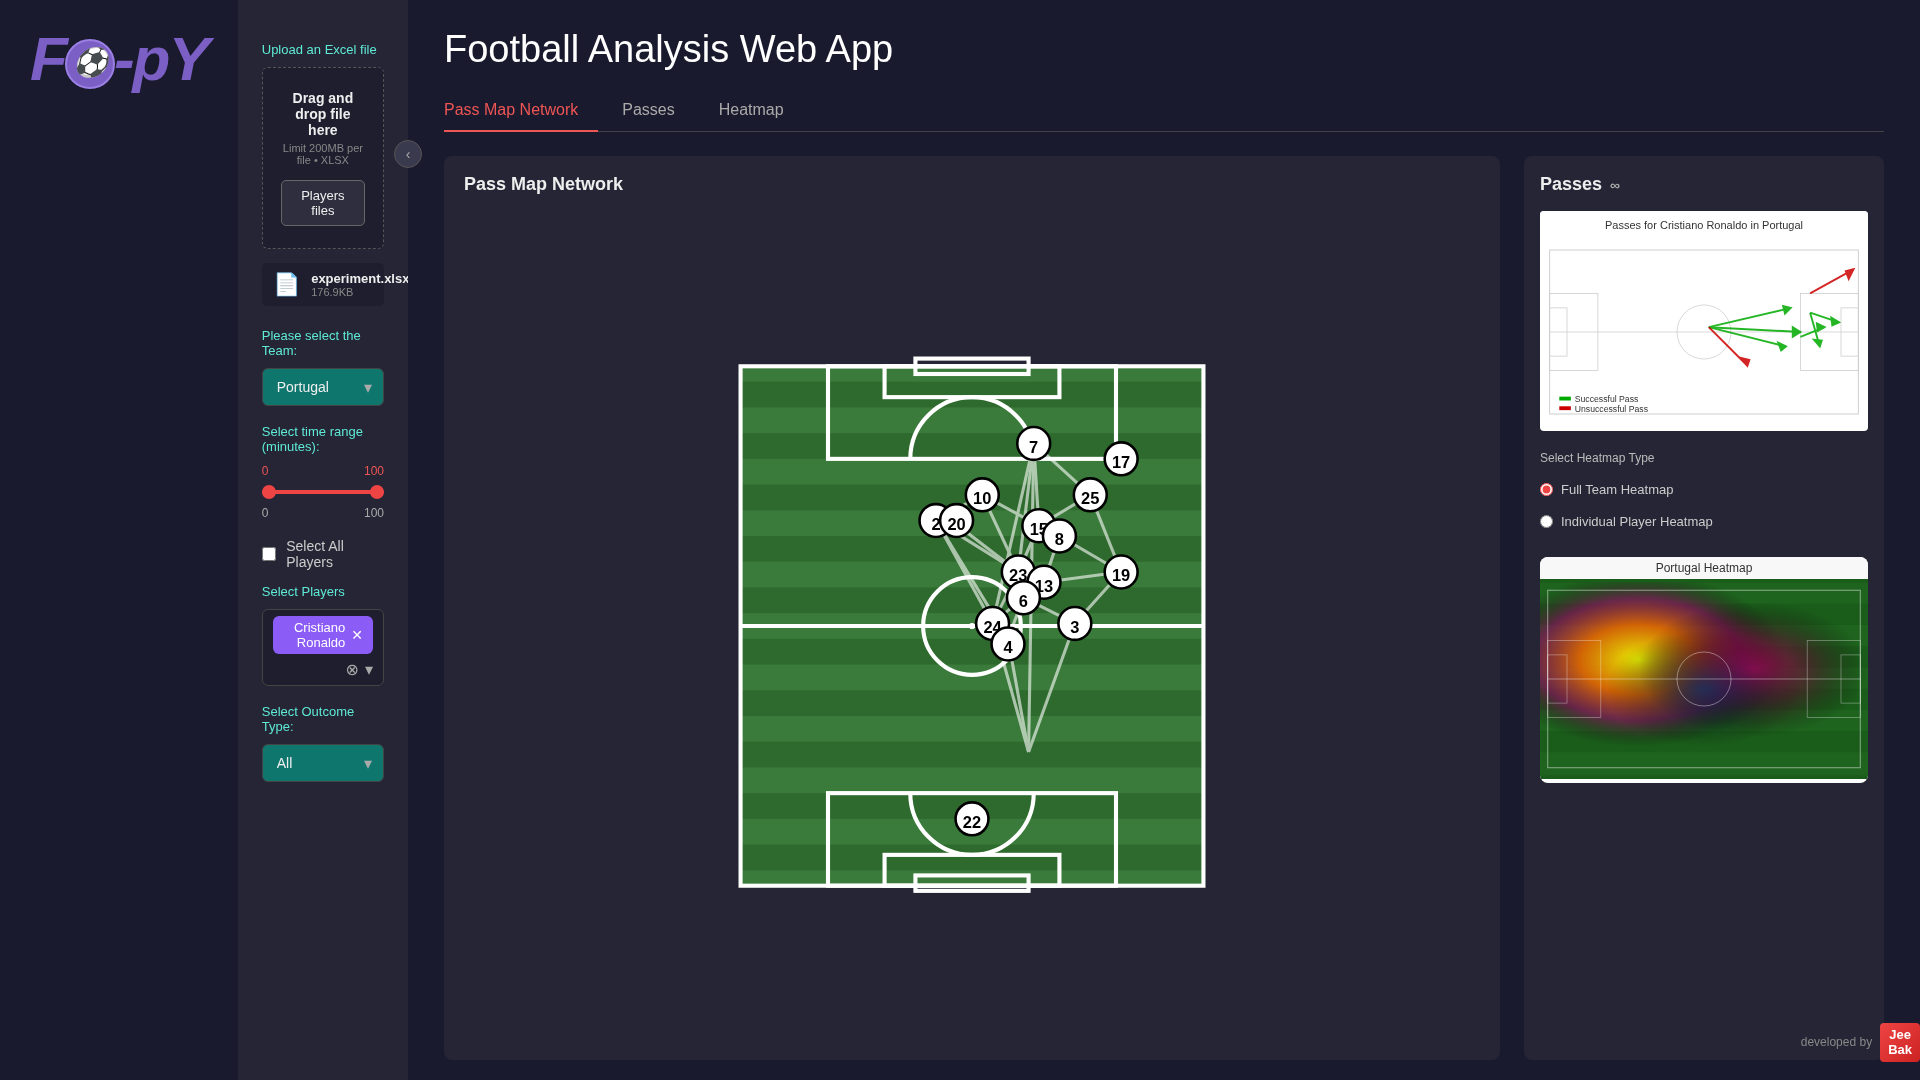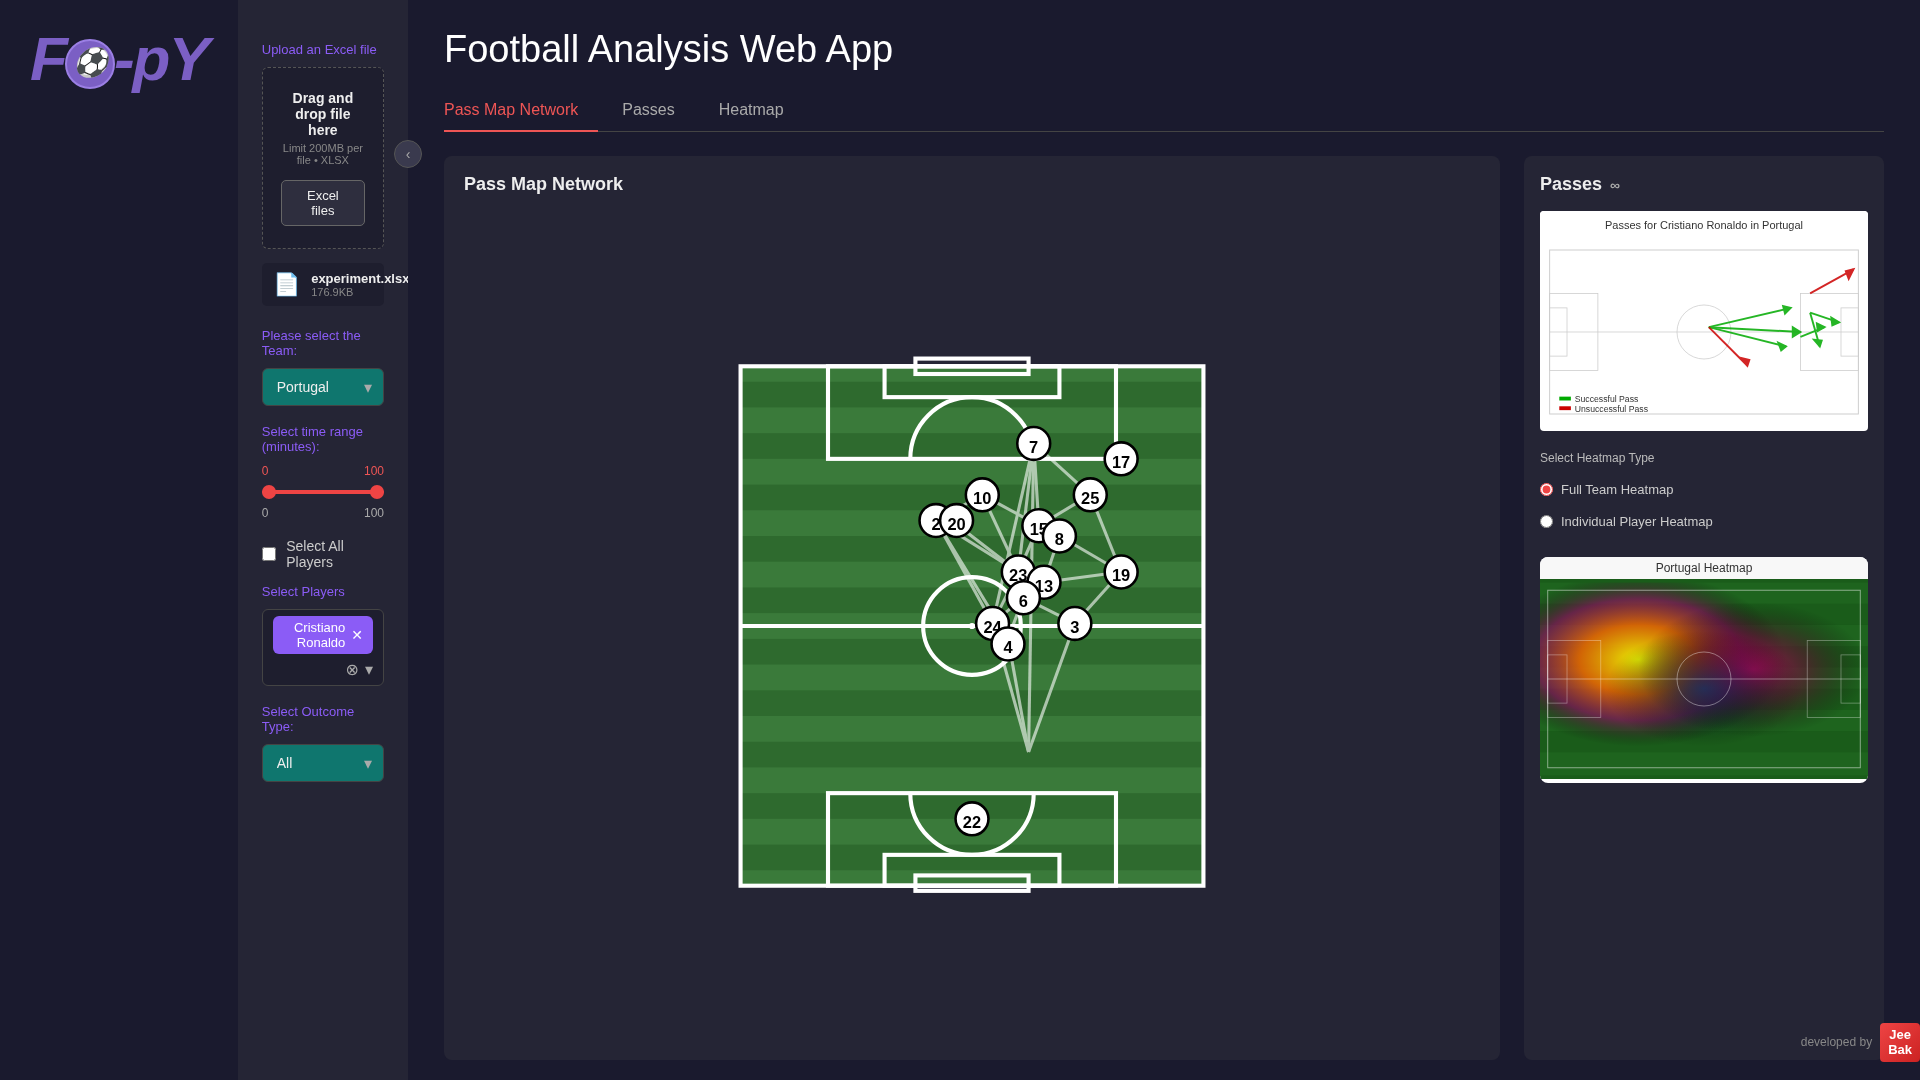--- a/index.html
+++ b/index.html
@@ -56,21 +56,21 @@
     }
 
     .sidebar-content {
       padding: 24px 24px;
       flex: 1;
       overflow-y: auto;
     }
 
     .section-label {
       font-size: 13px;
-      color: #8b5cf6;
+      color: #5eead4;
       margin-bottom: 10px;
       margin-top: 18px;
     }
 
     .upload-box {
       border: 1.5px dashed #555;
       border-radius: 6px;
       padding: 22px 18px;
       text-align: center;
       background: #1e1e2e;
@@ -436,21 +436,21 @@
     <span style="color:#aaa;font-size:14px;">‹</span>
   </div>
 
   <div class="sidebar-content">
 
     <div class="section-label">Upload an Excel file</div>
 
     <div class="upload-box">
       <div class="drag-title">Drag and drop file here</div>
       <div class="drag-sub">Limit 200MB per file • XLSX</div>
-      <button class="browse-btn">Excel files</button>
+      <button class="browse-btn">Players files</button>
     </div>
 
     <div class="file-item">
       <span class="file-icon">📄</span>
       <div class="file-info">
         <div class="file-name">experiment.xlsx</div>
         <div class="file-size">176.9KB</div>
       </div>
       <span class="file-close">✕</span>
     </div>

